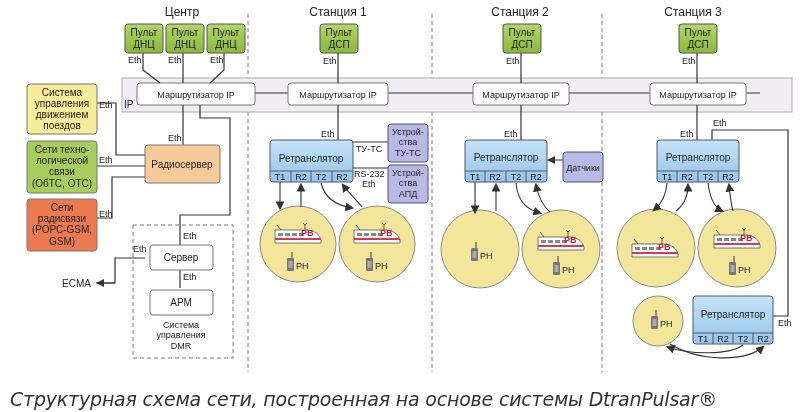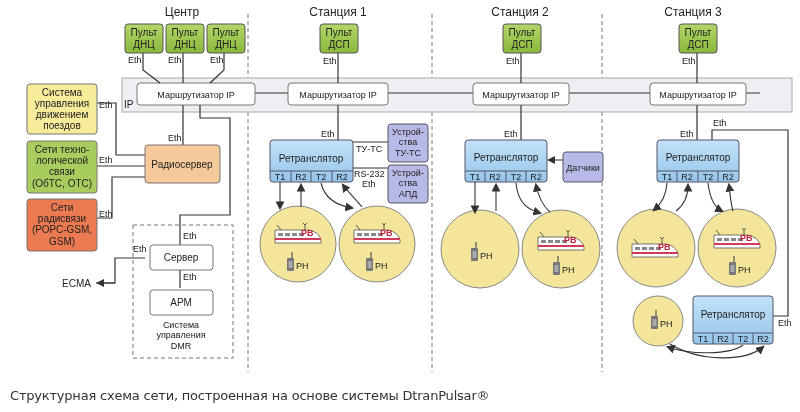--- a/index.html
+++ b/index.html
@@ -1,18 +1,18 @@
 <!DOCTYPE html>
 <html><head>
 <meta charset="utf-8">
 <style>
   html,body{margin:0;padding:0;background:#ffffff;}
   body{width:800px;height:412px;position:relative;overflow:hidden;font-family:"Liberation Sans",sans-serif;}
   svg text{font-family:"Liberation Sans",sans-serif;}
-  .caption{position:absolute;left:10px;top:388px;font-size:13px;color:#333;font-family:"DejaVu Sans",sans-serif;letter-spacing:-0.2px;}
+  .caption{position:absolute;left:10px;top:388px;font-size:19px;color:#333;font-family:"DejaVu Sans",sans-serif;letter-spacing:-0.2px;font-style:italic;}
 </style>
 </head>
 <body>
 
 
 
 <svg width="800" height="412" viewBox="0 0 800 412" xmlns="http://www.w3.org/2000/svg">
   <defs>
     <marker id="arr" markerWidth="8" markerHeight="8" refX="6" refY="4" orient="auto">
       <path d="M0,0 L8,4 L0,8 z" fill="#333"></path>

